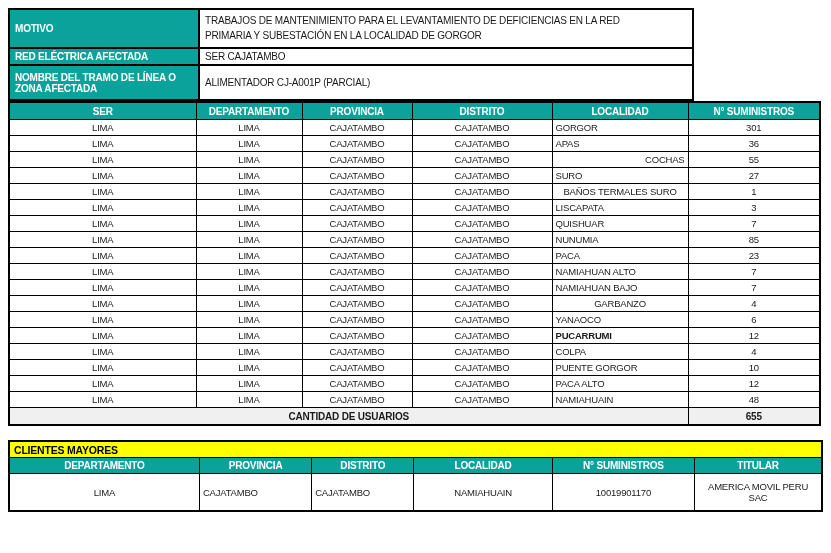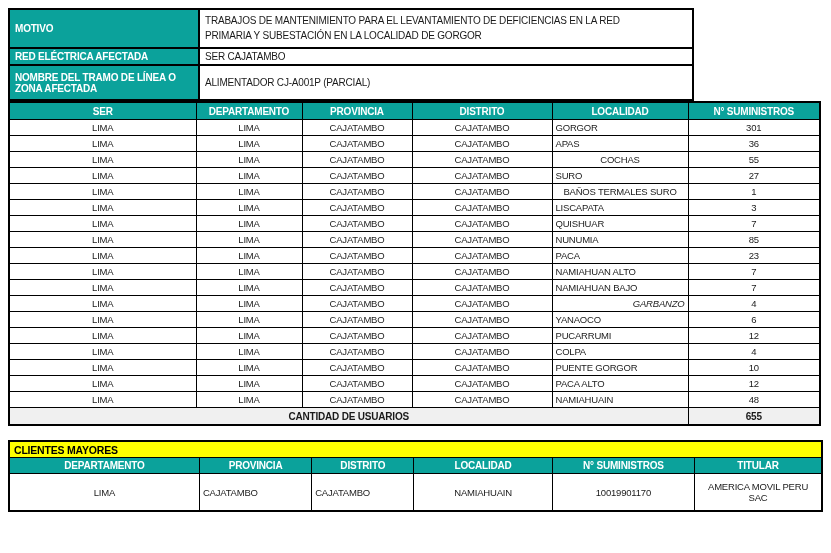--- a/index.html
+++ b/index.html
@@ -153,21 +153,21 @@
         <td style="text-align: center;">CAJATAMBO</td>
         <td style="text-align: center;">CAJATAMBO</td>
         <td style="text-align: left;">APAS</td>
         <td style="text-align: center;">36</td>
       </tr>
       <tr>
         <td style="text-align: center;">LIMA</td>
         <td style="text-align: center;">LIMA</td>
         <td style="text-align: center;">CAJATAMBO</td>
         <td style="text-align: center;">CAJATAMBO</td>
-        <td style="text-align: center;">COCHAS</td>
+        <td style="text-align: right;">COCHAS</td>
         <td style="text-align: center;">55</td>
       </tr>
       <tr>
         <td style="text-align: center;">LIMA</td>
         <td style="text-align: center;">LIMA</td>
         <td style="text-align: center;">CAJATAMBO</td>
         <td style="text-align: center;">CAJATAMBO</td>
         <td style="text-align: left;">SURO</td>
         <td style="text-align: center;">27</td>
       </tr>
@@ -225,37 +225,37 @@
         <td style="text-align: center;">CAJATAMBO</td>
         <td style="text-align: center;">CAJATAMBO</td>
         <td style="text-align: left;">NAMIAHUAN BAJO</td>
         <td style="text-align: center;">7</td>
       </tr>
       <tr>
         <td style="text-align: center;">LIMA</td>
         <td style="text-align: center;">LIMA</td>
         <td style="text-align: center;">CAJATAMBO</td>
         <td style="text-align: center;">CAJATAMBO</td>
-        <td style="text-align: right; font-style: italic;">GARBANZO</td>
+        <td style="text-align: center;">GARBANZO</td>
         <td style="text-align: center;">4</td>
       </tr>
       <tr>
         <td style="text-align: center;">LIMA</td>
         <td style="text-align: center;">LIMA</td>
         <td style="text-align: center;">CAJATAMBO</td>
         <td style="text-align: center;">CAJATAMBO</td>
         <td style="text-align: left;">YANAOCO</td>
         <td style="text-align: center;">6</td>
       </tr>
       <tr>
         <td style="text-align: center;">LIMA</td>
         <td style="text-align: center;">LIMA</td>
         <td style="text-align: center;">CAJATAMBO</td>
         <td style="text-align: center;">CAJATAMBO</td>
-        <td style="text-align: left;">PUCARRUMI</td>
+        <td style="text-align: left; font-weight: bold;">PUCARRUMI</td>
         <td style="text-align: center;">12</td>
       </tr>
       <tr>
         <td style="text-align: center;">LIMA</td>
         <td style="text-align: center;">LIMA</td>
         <td style="text-align: center;">CAJATAMBO</td>
         <td style="text-align: center;">CAJATAMBO</td>
         <td style="text-align: left;">COLPA</td>
         <td style="text-align: center;">4</td>
       </tr>

